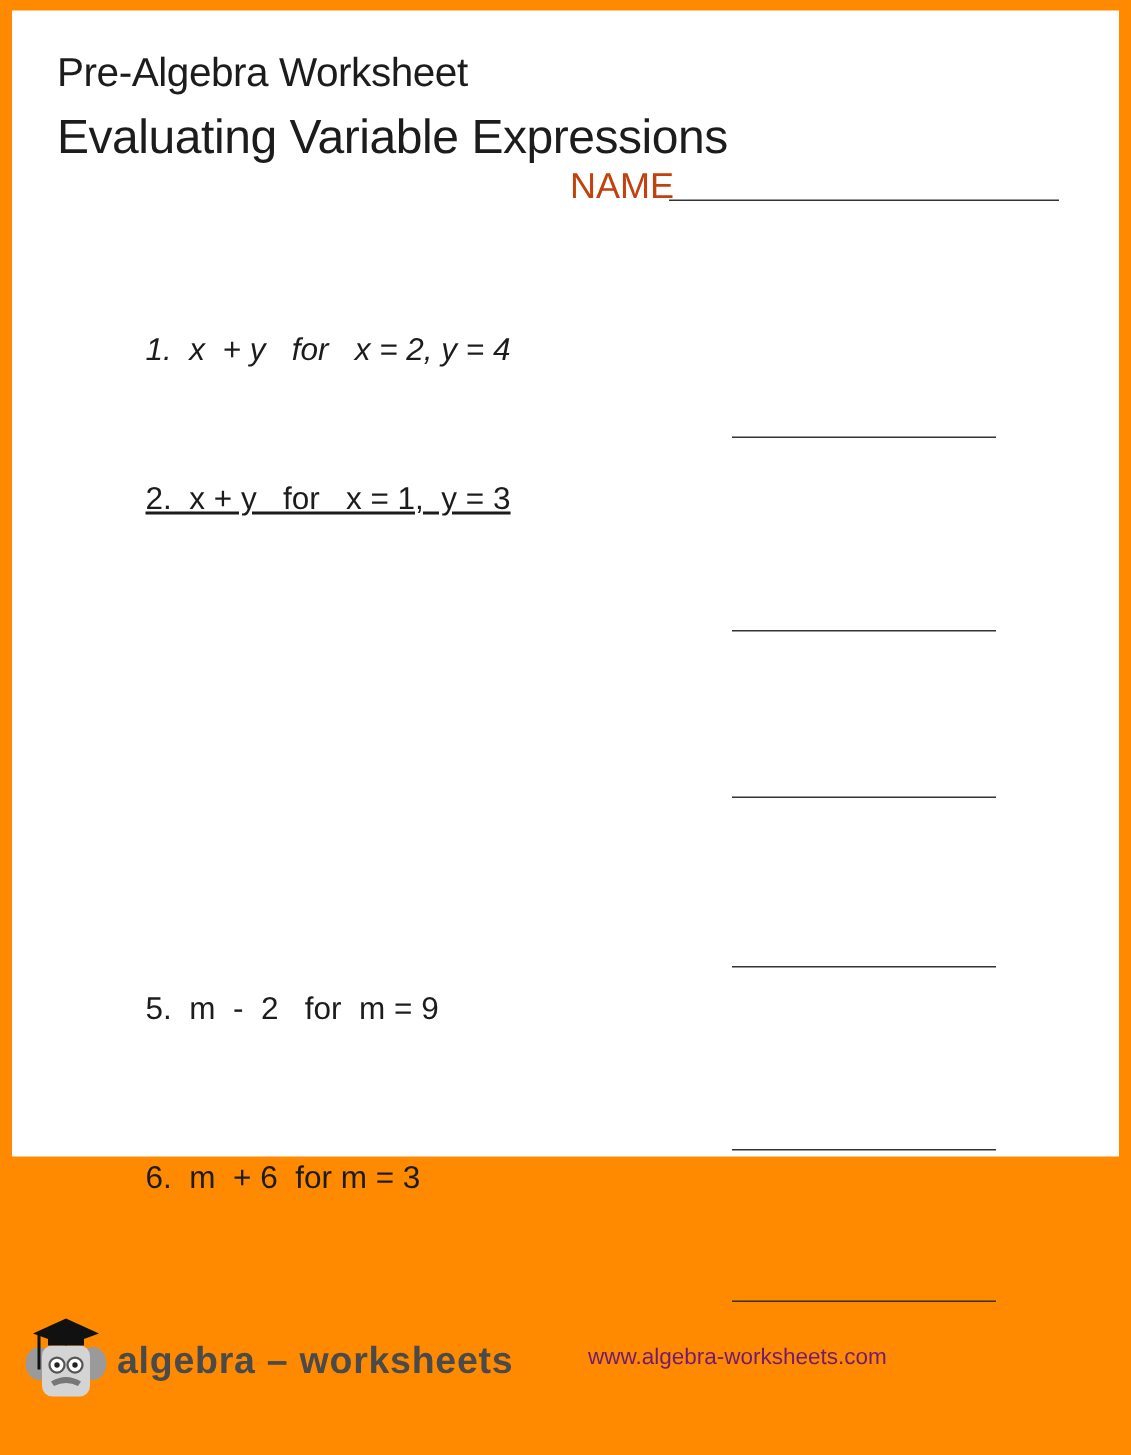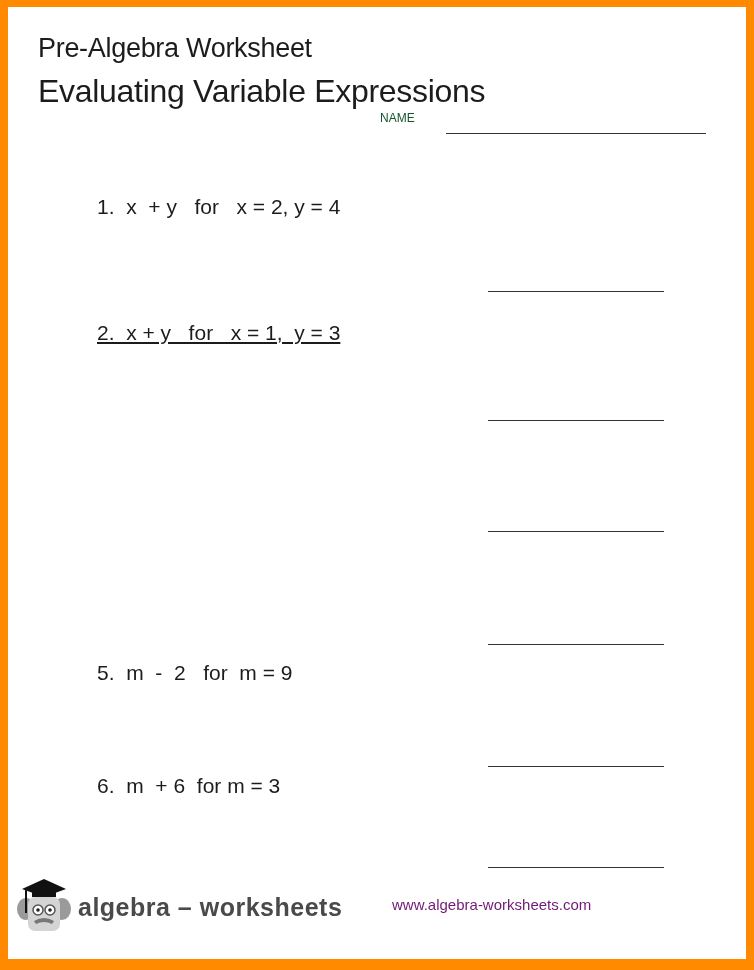--- a/index.html
+++ b/index.html
@@ -1,38 +1,38 @@
 <!DOCTYPE html>
 <html><head>
 <meta charset="utf-8">
 <style>
   html, body { margin:0; padding:0; }
   body { width:754px; height:970px; background:#ff8a00; position:relative; overflow:hidden; font-family:"Liberation Sans", sans-serif; }
-  .page { position:absolute; left:8px; top:7px; width:738px; height:952px; background:#ffffff; }
+  .page { position:absolute; left:8px; top:7px; width:738px; height:764px; background:#ffffff; }
   .title { position:absolute; left:30px; top:26px; font-size:27px; color:#1c1c1c; letter-spacing:-0.3px; white-space:nowrap; }
   .subtitle { position:absolute; left:30px; top:66px; font-size:32px; color:#1c1c1c; letter-spacing:-0.3px; white-space:nowrap; }
-  .name-label { position:absolute; left:372px; top:104px; font-size:12px; color:#14532d; }
+  .name-label { position:absolute; left:372px; top:104px; font-size:24px; color:#c2410c; }
   .name-line { position:absolute; left:438px; top:126px; width:260px; height:0; border-top:1.5px solid #333; }
   .problem { position:absolute; left:89px; font-size:21px; color:#1c1c1c; white-space:pre; }
   .answer-line { position:absolute; left:480px; width:176px; height:0; border-top:1.5px solid #333; }
   .footer-logo { position:absolute; left:14px; top:873px; display:flex; align-items:center; }
   .mascot { width:60px; height:62px; position:relative; }
   .brand { font-family:Liberation Sans, sans-serif; font-weight:bold; font-size:25px; color:#4a4a4a; letter-spacing:0.5px; margin-left:4px; margin-top:6px; }
   .url { position:absolute; left:392px; top:896px; font-size:15px; color:#701a75; white-space:nowrap; }
 </style>
 </head>
 <body>
 
 <div class="page">
   <div class="title">Pre-Algebra Worksheet</div>
   <div class="subtitle">Evaluating Variable Expressions</div>
   <div class="name-label">NAME</div>
   <div class="name-line"></div>
 
-  <div class="problem" style="top:188px;">1.  x  + y   for   x = 2, y = 4</div>
+  <div class="problem" style="top:215px;font-style:italic;">1.  x  + y   for   x = 2, y = 4</div>
   <div class="answer-line" style="top:284px;"></div>
 
   <div class="problem" style="top:314px;text-decoration:underline;">2.  x + y   for   x = 1,  y = 3</div>
   <div class="answer-line" style="top:413px;"></div>
 
   <div class="answer-line" style="top:524px;"></div>
 
   <div class="answer-line" style="top:637px;"></div>
 
   <div class="problem" style="top:654px;">5.  m  -  2   for  m = 9</div>

